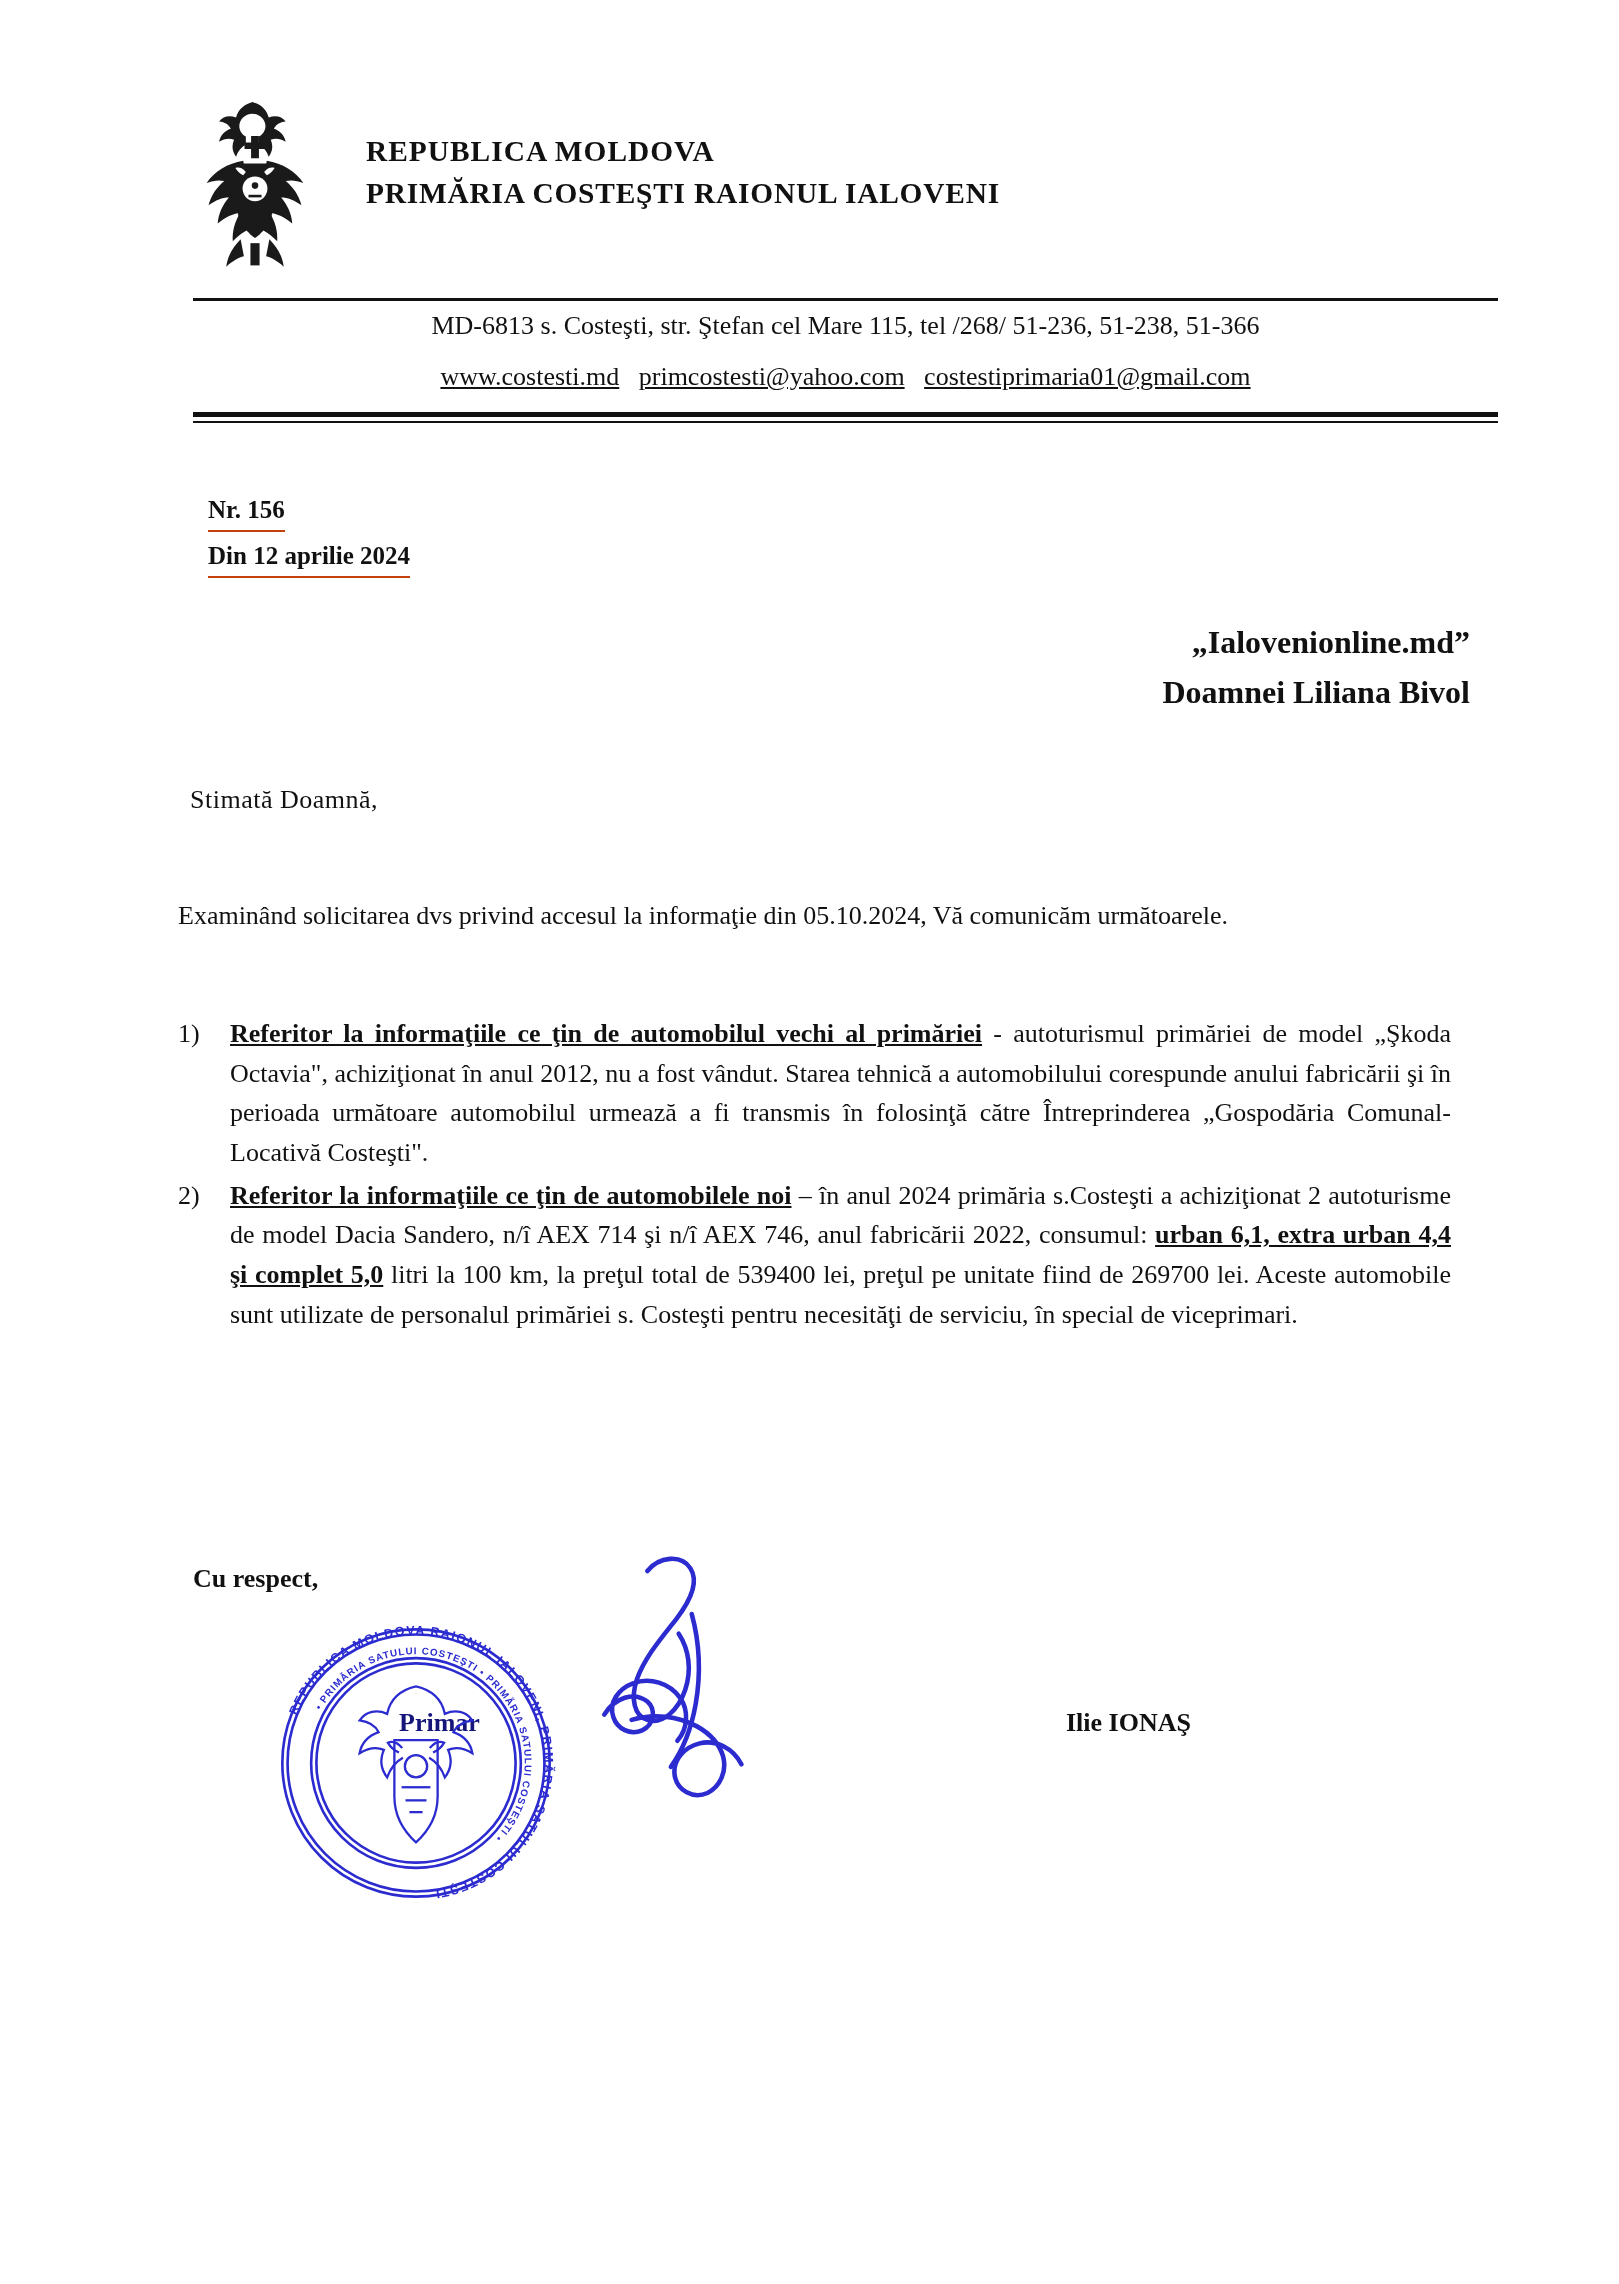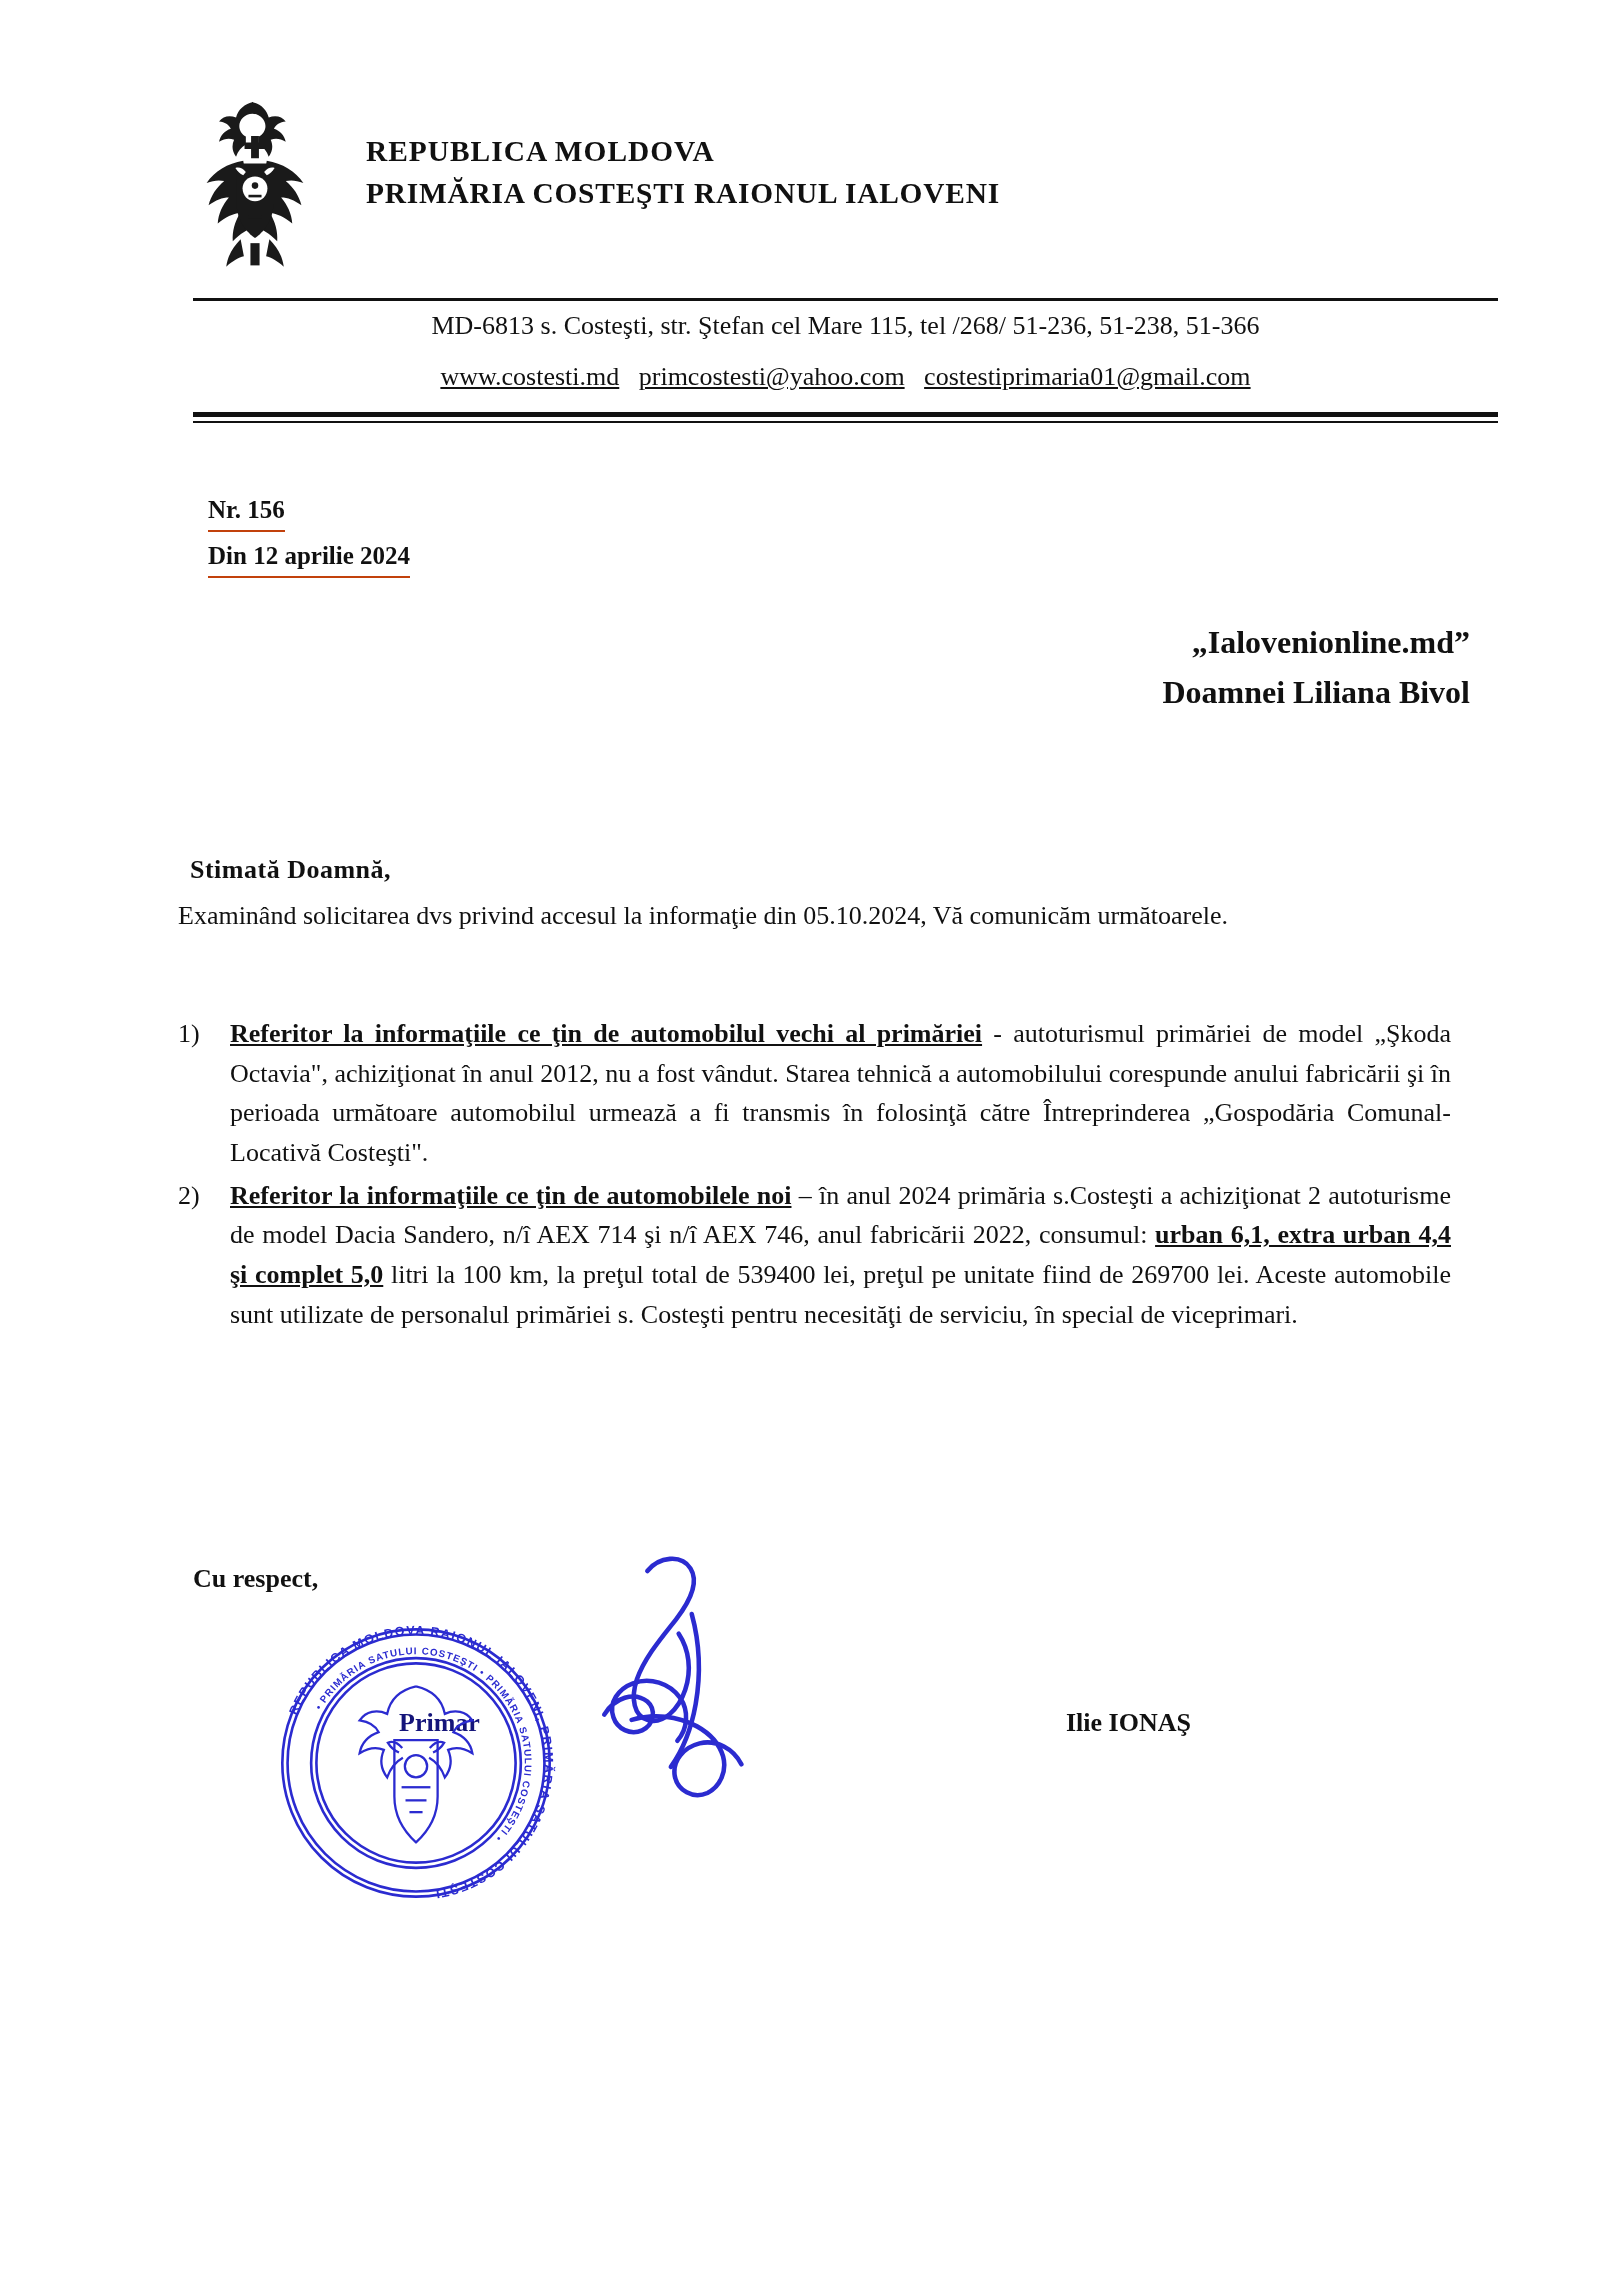--- a/index.html
+++ b/index.html
@@ -132,23 +132,23 @@
     text-align: right;
     font-size: 32px;
     font-weight: bold;
     line-height: 1.55;
   }
 
   
   .salutation {
     position: absolute;
     left: 190px;
-    top: 855px;
-    font-size: 26px;
-    font-weight: bold;
+    top: 785px;
+    font-size: 26px;
+    font-weight: normal;
     letter-spacing: 0.5px;
   }
 
   
   .intro {
     position: absolute;
     left: 178px;
     top: 896px;
     width: 1266px;
     font-size: 26px;

